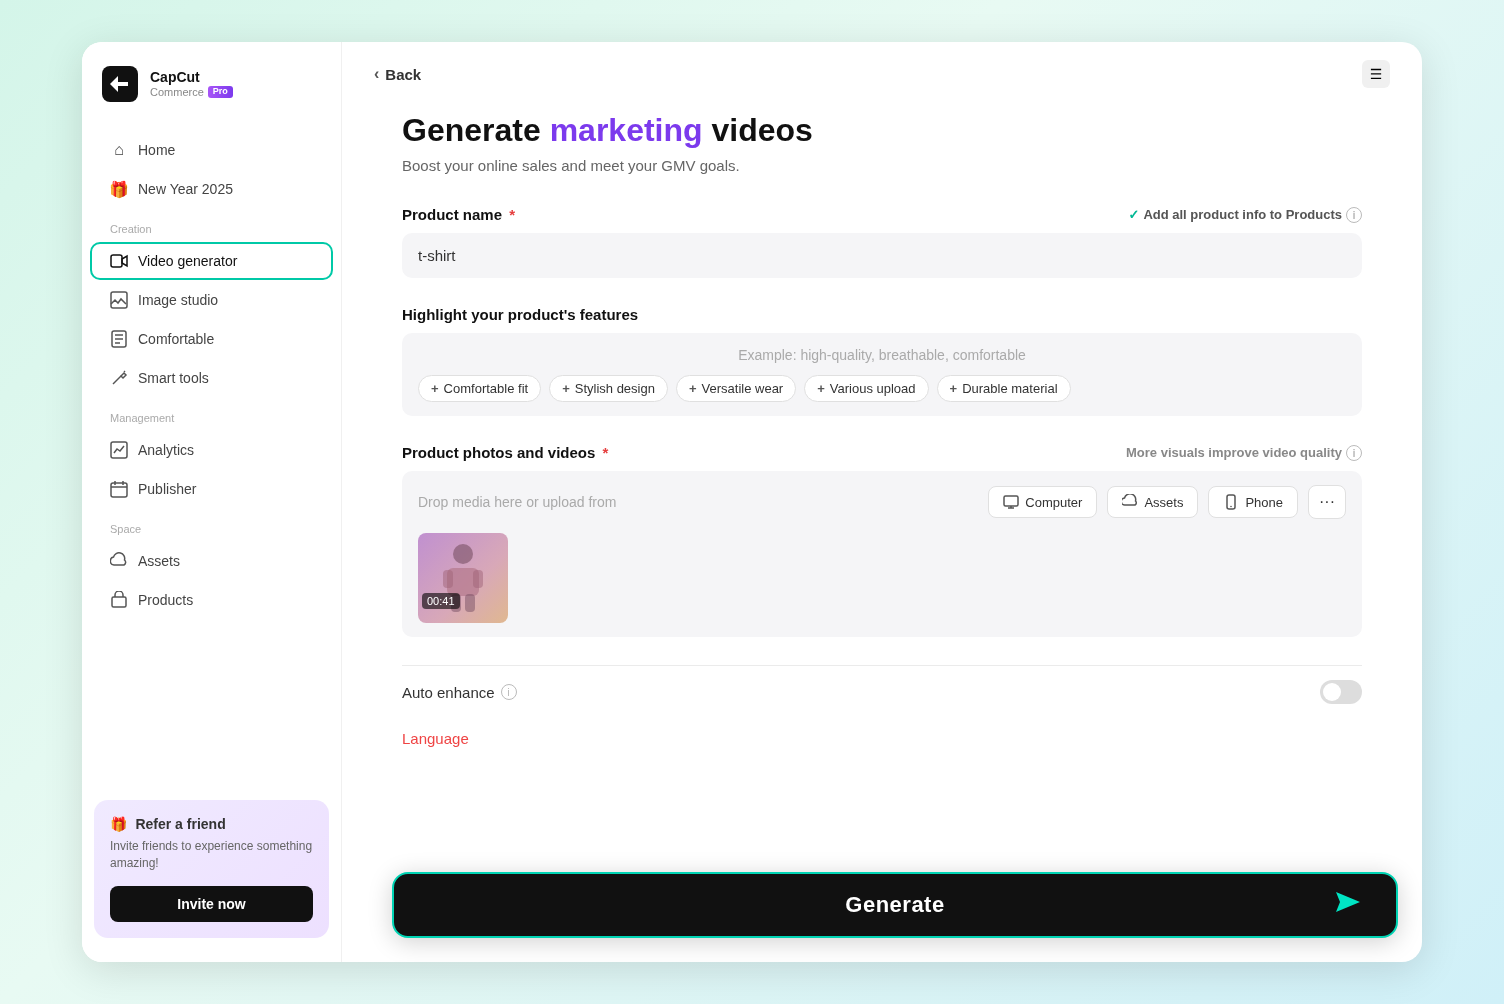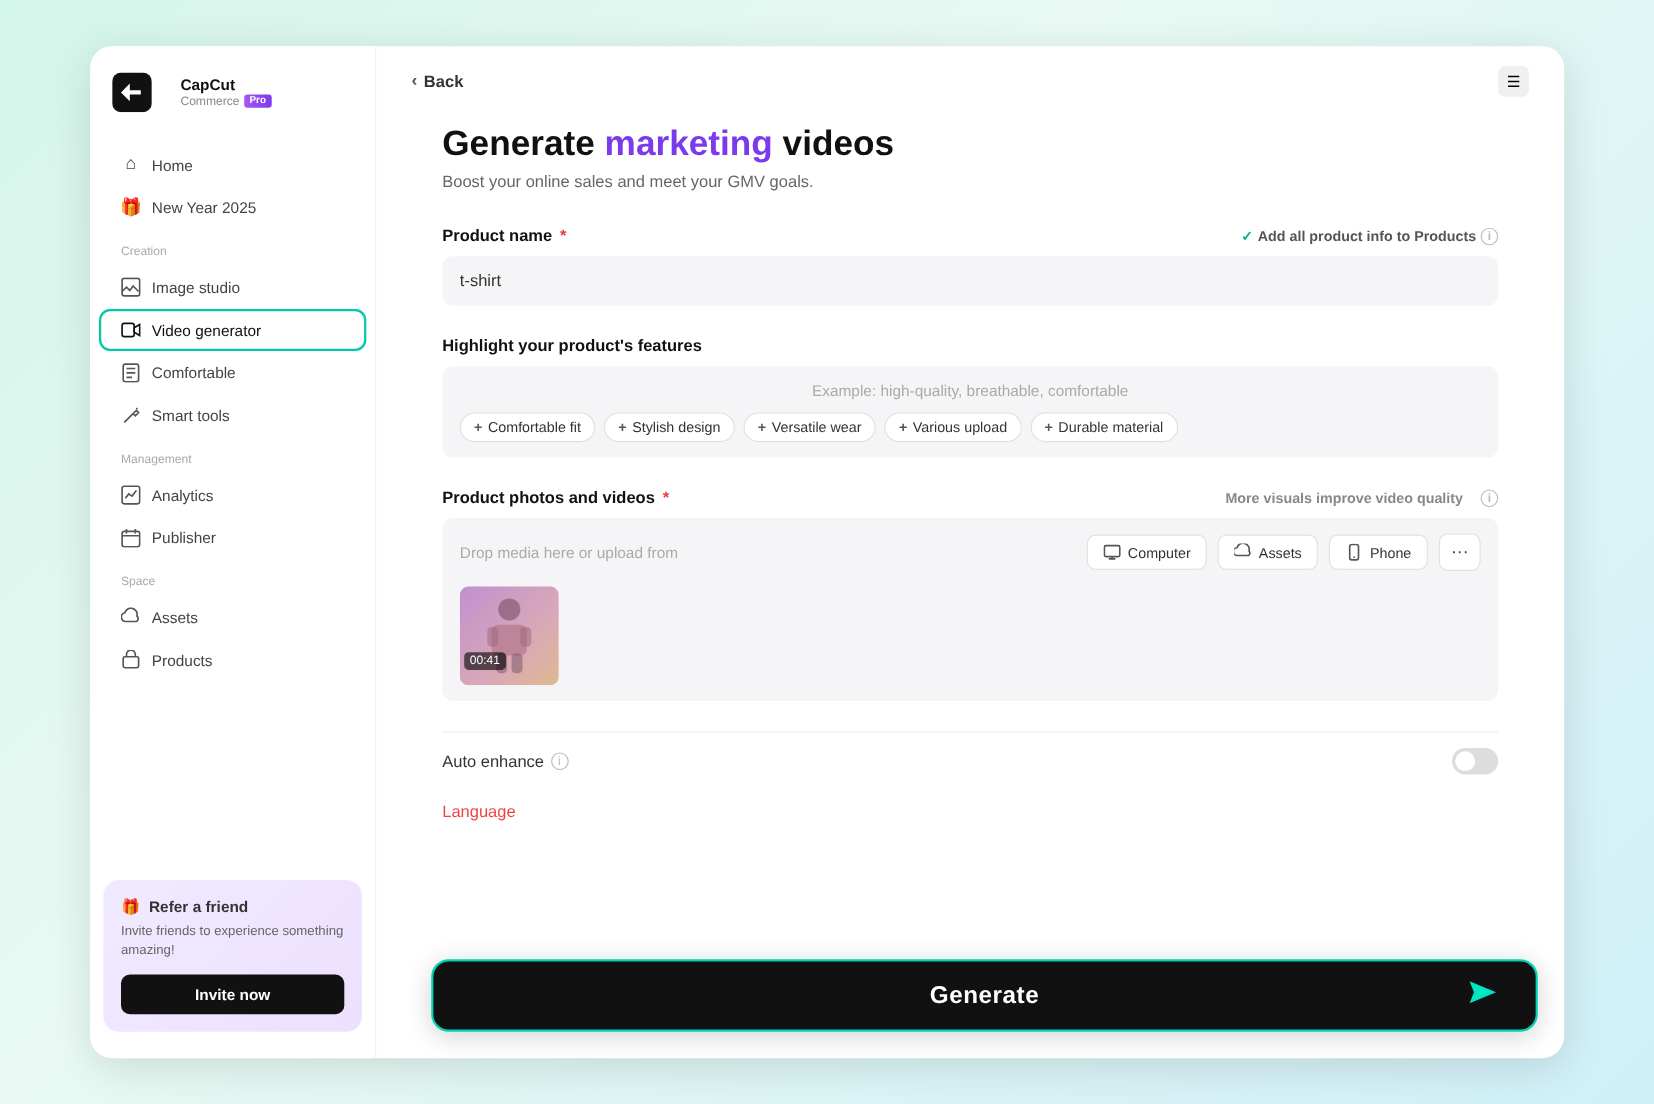--- a/index.html
+++ b/index.html
@@ -30,21 +30,21 @@
       border-right: 1px solid #f0f0f0;
       display: flex;
       flex-direction: column;
       padding: 24px 0 0 0;
       overflow: hidden;
     }
     .logo-area {
       padding: 0 20px 28px 20px;
       display: flex;
       align-items: center;
-      gap: 26px;
+      gap: 12px;
     }
     .logo-icon {
       width: 36px;
       height: 36px;
     }
     .logo-text {
       display: flex;
       flex-direction: column;
       line-height: 1.1;
     }
@@ -445,37 +445,37 @@
         <span class="nav-icon">⌂</span>
         <span>Home</span>
       </div>
       <div class="nav-item">
         <span class="nav-icon">🎁</span>
         <span>New Year 2025</span>
       </div>
 
       <div class="section-label">Creation</div>
 
+      <div class="nav-item active">
+        <span class="nav-icon">
+          <svg width="18" height="18" viewBox="0 0 18 18" fill="none">
+            <rect x="1" y="3" width="11" height="12" rx="2" stroke="#111" stroke-width="1.5" fill="none"></rect>
+            <path d="M12 7l5-3v10l-5-3V7z" stroke="#111" stroke-width="1.5" fill="none"></path>
+          </svg>
+        </span>
+        <span>Video generator</span>
+      </div>
       <div class="nav-item">
         <span class="nav-icon">
           <svg width="18" height="18" viewBox="0 0 18 18" fill="none">
             <rect x="1" y="1" width="16" height="16" rx="2" stroke="#555" stroke-width="1.5" fill="none"></rect>
             <path d="M1 13l4-4 3 3 3-4 5 5" stroke="#555" stroke-width="1.5" fill="none"></path>
           </svg>
         </span>
         <span>Image studio</span>
-      </div>
-      <div class="nav-item active">
-        <span class="nav-icon">
-          <svg width="18" height="18" viewBox="0 0 18 18" fill="none">
-            <rect x="1" y="3" width="11" height="12" rx="2" stroke="#111" stroke-width="1.5" fill="none"></rect>
-            <path d="M12 7l5-3v10l-5-3V7z" stroke="#111" stroke-width="1.5" fill="none"></path>
-          </svg>
-        </span>
-        <span>Video generator</span>
       </div>
       <div class="nav-item">
         <span class="nav-icon">
           <svg width="18" height="18" viewBox="0 0 18 18" fill="none">
             <rect x="2" y="1" width="14" height="16" rx="2" stroke="#555" stroke-width="1.5" fill="none"></rect>
             <line x1="5" y1="5" x2="13" y2="5" stroke="#555" stroke-width="1.5"></line>
             <line x1="5" y1="9" x2="13" y2="9" stroke="#555" stroke-width="1.5"></line>
             <line x1="5" y1="13" x2="10" y2="13" stroke="#555" stroke-width="1.5"></line>
           </svg>
         </span>
@@ -604,21 +604,21 @@
             </div>
           </div>
         </div>
       </div>
 
       <div class="form-section">
         <div class="field-label">
           <span>
             <span>Product photos and videos</span><span class="required"> *</span>
           </span>
-          <div style="font-size:13px;color:#888;display:flex;align-items:center;gap:16px;">
+          <div style="font-size:13px;color:#888;display:flex;align-items:center;gap:4px;">
             <span>More visuals improve video quality</span>
             <span class="info-icon">i</span>
           </div>
         </div>
         <div class="media-box">
           <div class="upload-bar">
             <span class="upload-hint">Drop media here or upload from</span>
             <button class="upload-btn">
               <svg width="16" height="16" viewBox="0 0 16 16" fill="none">
                 <rect x="1" y="2" width="14" height="10" rx="1.5" stroke="#555" stroke-width="1.5" fill="none"></rect>

